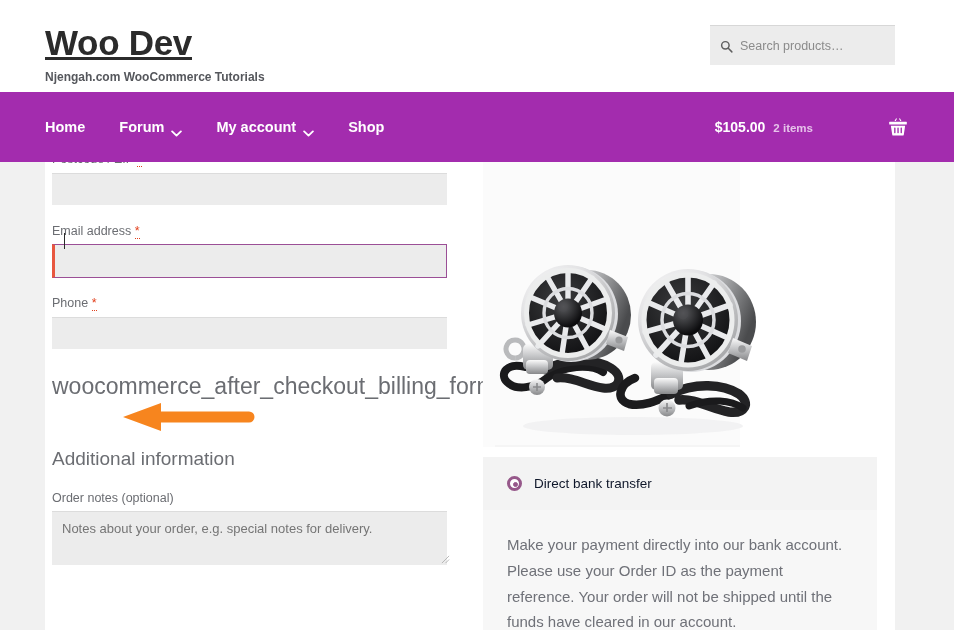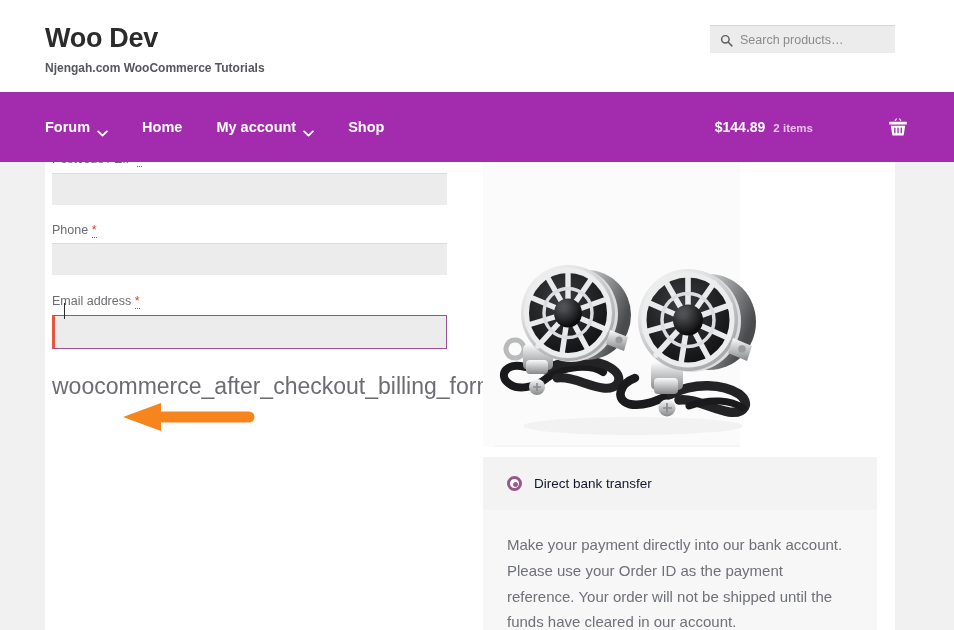--- a/index.html
+++ b/index.html
@@ -22,32 +22,33 @@
   }
 
   
   .site-header {
     position: absolute;
     left: 0; top: 0; width: 954px; height: 92px;
     background: #ffffff;
   }
   .brand { position: absolute; left: 45px; top: 24px; }
   .brand-title {
-    font-size: 27px; font-weight: bold; color: #2b2b2b;
+    font-size: 35px; font-weight: bold; color: #2b2b2b;
     letter-spacing: -0.3px; line-height: 1.1; margin: 0;
     font-family: "Liberation Sans", sans-serif;
+    text-decoration: underline;
   }
   .brand-tagline {
     font-size: 12px; color: #55575c; margin: 7px 0 0 0;
     line-height: 1.2;
     font-weight: bold;
   }
   .search-form {
     position: absolute; right: 59px; top: 25px;
-    width: 185px; height: 28px;
+    width: 185px; height: 40px;
     background: #ececec;
     border-top: 1px solid #d7d7d7;
     display: flex; align-items: center;
     padding: 0 10px;
   }
   .search-icon { width: 13px; height: 13px; flex: 0 0 auto; margin-right: 7px; color: #6d6d6d; }
   .search-input {
     flex: 1 1 auto; border: 0; background: transparent; outline: none;
     font-family: "Liberation Sans", sans-serif; font-size: 12.5px;
     color: #5a5a5a; padding: 0;
@@ -204,49 +205,49 @@
       </span>
       <input class="search-input" type="text" placeholder="Search products…" style="">
     </form>
   </div>
 
   <div class="main-nav">
 
     <div class="nav-links">
 
       <div class="nav-item">
+        <span>Home</span>
+      </div>
+
+      <div class="nav-item">
         <span>Forum</span>
         <span class="chev">
           <svg viewBox="0 0 12 8" width="11" height="7">
               <path d="M1 1.6 L6 6.4 L11 1.6" fill="none" stroke="#ffffff" stroke-width="2.1" stroke-linecap="round" stroke-linejoin="round"></path>
             </svg>
         </span>
-      </div>
-
-      <div class="nav-item">
-        <span>Home</span>
       </div>
 
       <div class="nav-item">
         <span>My account</span>
         <span class="chev">
           <svg viewBox="0 0 12 8" width="11" height="7">
               <path d="M1 1.6 L6 6.4 L11 1.6" fill="none" stroke="#ffffff" stroke-width="2.1" stroke-linecap="round" stroke-linejoin="round"></path>
             </svg>
         </span>
       </div>
 
       <div class="nav-item">
         <span>Shop</span>
       </div>
     </div>
 
     <div class="cart-area">
       <div class="cart-contents">
-        <span class="cart-amount">$144.89</span>
+        <span class="cart-amount">$105.00</span>
         <span class="cart-count">2 items</span>
       </div>
       <div class="cart-icon-btn">
         <svg viewBox="0 0 24 24" width="22" height="22" fill="#ffffff">
           <path d="M8.2 5.4 L9.9 2.4 L10.9 2.9 L9.5 5.4 L14.5 5.4 L13.1 2.9 L14.1 2.4 L15.8 5.4 Z"></path>
           <rect x="2.4" y="6.4" width="19.2" height="3" rx="0.6"></rect>
           <path d="M4.2 10.6 L19.8 10.6 L18.3 20.4 C18.25 21 17.8 21.4 17.2 21.4 L6.8 21.4 C6.2 21.4 5.75 21 5.7 20.4 Z"></path>
           <rect x="7.8" y="12.6" width="1.5" height="6.2" rx="0.5" fill="#a32cae"></rect>
           <rect x="11.3" y="12.6" width="1.5" height="6.2" rx="0.5" fill="#a32cae"></rect>
           <rect x="14.8" y="12.6" width="1.5" height="6.2" rx="0.5" fill="#a32cae"></rect>
@@ -260,47 +261,63 @@
     <div class="col-left">
 
       <div class="form-row" style="position:relative;">
         <label class="form-label">
           <span>Postcode / ZIP</span>
           <abbr class="req">*</abbr>
         </label>
         <input class="text-input" type="text" style="">
       </div>
 
-      <div class="form-row" style="margin-top:18px;">
-        <label class="form-label">
-          <span>Phone</span>
-          <abbr class="req">*</abbr>
-        </label>
-        <input class="text-input" type="tel" style="">
-      </div>
-
       <div class="form-row" style="margin-top:19px; position:relative;">
         <label class="form-label">
           <span>Email address</span>
           <abbr class="req">*</abbr>
         </label>
         <input class="text-input focused" type="email" style="">
         <span class="caret" style="left:12px; top:9px;"></span>
       </div>
 
+      <div class="form-row" style="margin-top:18px;">
+        <label class="form-label">
+          <span>Phone</span>
+          <abbr class="req">*</abbr>
+        </label>
+        <input class="text-input" type="tel" style="">
+      </div>
+
       <div style="position:relative;">
         <div class="highlight-hook">woocommerce_after_checkout_billing_form</div>
 
         <span class="anno-arrow" style="left:69px; top:31px;">
           <svg width="135" height="30" viewBox="0 0 135 30">
             <path d="M2 15 L40 1 L40 9.5 L128 9.5 A5.5 5.5 0 0 1 128 20.5 L40 20.5 L40 29 Z" fill="#f7851e"></path>
           </svg>
         </span>
       </div>
 
+      <div style="margin-top:46px;">
+        <h3 class="section-heading">Additional information</h3>
+
+        <div class="form-row" style="margin-top:20px; position:relative;">
+          <label class="form-label">
+            <span>Order notes (optional)</span>
+          </label>
+          <textarea class="notes-textarea" placeholder="Notes about your order, e.g. special notes for delivery." style=""></textarea>
+          <span class="resize-grip" style="right:6px; bottom:6px;">
+            <svg viewBox="0 0 10 10" width="9" height="9" stroke="#a9a9a9" stroke-width="0.9">
+              <line x1="9" y1="1" x2="1" y2="9"></line>
+                <line x1="9" y1="5" x2="5" y2="9"></line>
+            </svg>
+          </span>
+        </div>
+      </div>
     </div>
 
     <div class="col-right">
 
       <div class="product-figure">
         <svg width="394" height="295" viewBox="0 0 394 295">
           <defs>
             <radialGradient id="rim" cx="36%" cy="30%" r="72%">
               <stop offset="0%" stop-color="#fdfdfd"></stop>
               <stop offset="55%" stop-color="#e2e2e4"></stop>

